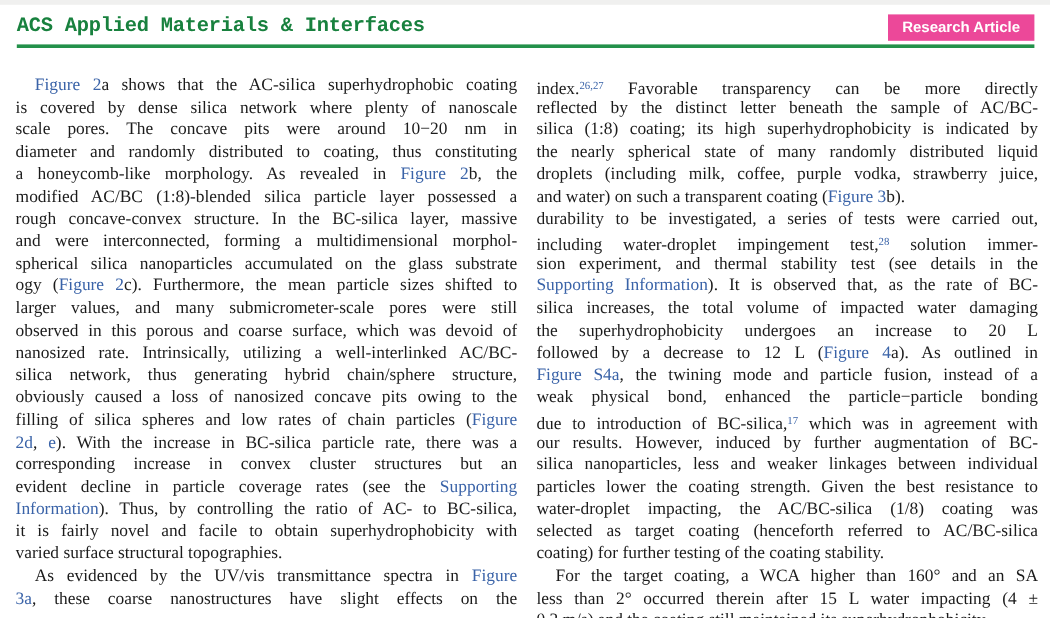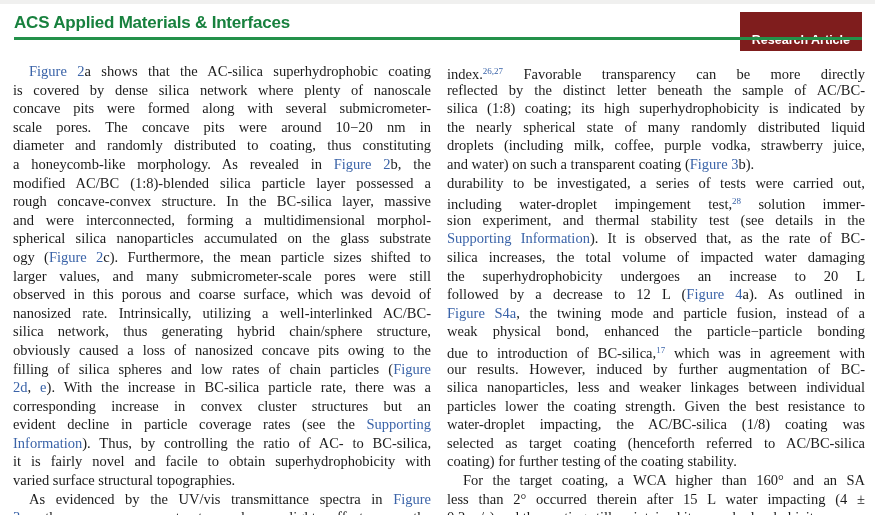--- a/index.html
+++ b/index.html
@@ -1,24 +1,24 @@
 <!DOCTYPE html>
 <html><head>
 <meta charset="utf-8">
 <style>
   html,body{margin:0;padding:0;background:#ffffff;}
   .page{position:relative;width:875px;height:515px;background:#ffffff;overflow:hidden;
         font-family:"Liberation Serif",serif;}
   .topstrip{position:absolute;left:0;top:0;width:875px;height:4px;background:#f0f0ef;}
   header{position:absolute;left:14px;top:10px;width:848px;height:28px;}
-  .jtitle{position:absolute;left:0;top:3px;font-family:Liberation Sans, sans-serif;
+  .jtitle{position:absolute;left:0;top:3px;font-family:Liberation Mono, monospace;
           font-weight:bold;font-size:17px;letter-spacing:-0.2px;color:#18813e;white-space:nowrap;}
-  .badge{position:absolute;right:0;top:2px;background:#7f1d1d;color:#ffffff;
+  .badge{position:absolute;right:0;top:2px;background:#ec4899;color:#ffffff;
          font-family:"Liberation Sans",sans-serif;font-weight:bold;font-size:12.5px;
-         padding:21px 12px 4px;white-space:nowrap;}
+         padding:4px 12px 4px;white-space:nowrap;}
   .rule{position:absolute;left:14px;top:37px;width:848px;height:2.5px;background:#23914a;}
   .cols{position:absolute;left:13px;top:47px;width:852px;height:468px;overflow:hidden;
         display:flex;gap:16px;margin-top:15px;}
   .col{width:418px;font-size:14.5px;line-height:18.6px;color:#1b1b1b;overflow:hidden;}
   .line{text-align:justify;text-align-last:justify;height:18.6px;white-space:normal;}
   .line.end{text-align-last:left;}
   .line.indent{text-indent:16px;}
   .link{color:#3a63a8;}
   .sup{font-size:9px;vertical-align:4.5px;letter-spacing:0;}
 </style>
@@ -29,21 +29,20 @@
   <div class="topstrip"></div>
   <header>
     <span class="jtitle">ACS Applied Materials &amp; Interfaces</span>
     <span class="badge">Research Article</span>
   </header>
   <div class="rule"></div>
   <main class="cols">
     <div class="col" id="col-left">
         <div class="line indent"><span class="link">Figure 2</span><span>a shows that the AC-silica superhydrophobic coating</span></div>
         <div class="line"><span>is covered by dense silica network where plenty of nanoscale</span></div>
-        <div class="line"><span>concave pits were formed along with several submicrometer-</span></div>
         <div class="line"><span>scale pores. The concave pits were around 10−20 nm in</span></div>
         <div class="line"><span>diameter and randomly distributed to coating, thus constituting</span></div>
         <div class="line"><span>a honeycomb-like morphology. As revealed in </span><span class="link">Figure 2</span><span>b, the</span></div>
         <div class="line"><span>modified AC/BC (1:8)-blended silica particle layer possessed a</span></div>
         <div class="line"><span>rough concave-convex structure. In the BC-silica layer, massive</span></div>
         <div class="line"><span>and were interconnected, forming a multidimensional morphol-</span></div>
         <div class="line"><span>spherical silica nanoparticles accumulated on the glass substrate</span></div>
         <div class="line"><span>ogy (</span><span class="link">Figure 2</span><span>c). Furthermore, the mean particle sizes shifted to</span></div>
         <div class="line"><span>larger values, and many submicrometer-scale pores were still</span></div>
         <div class="line"><span>observed in this porous and coarse surface, which was devoid of</span></div>

